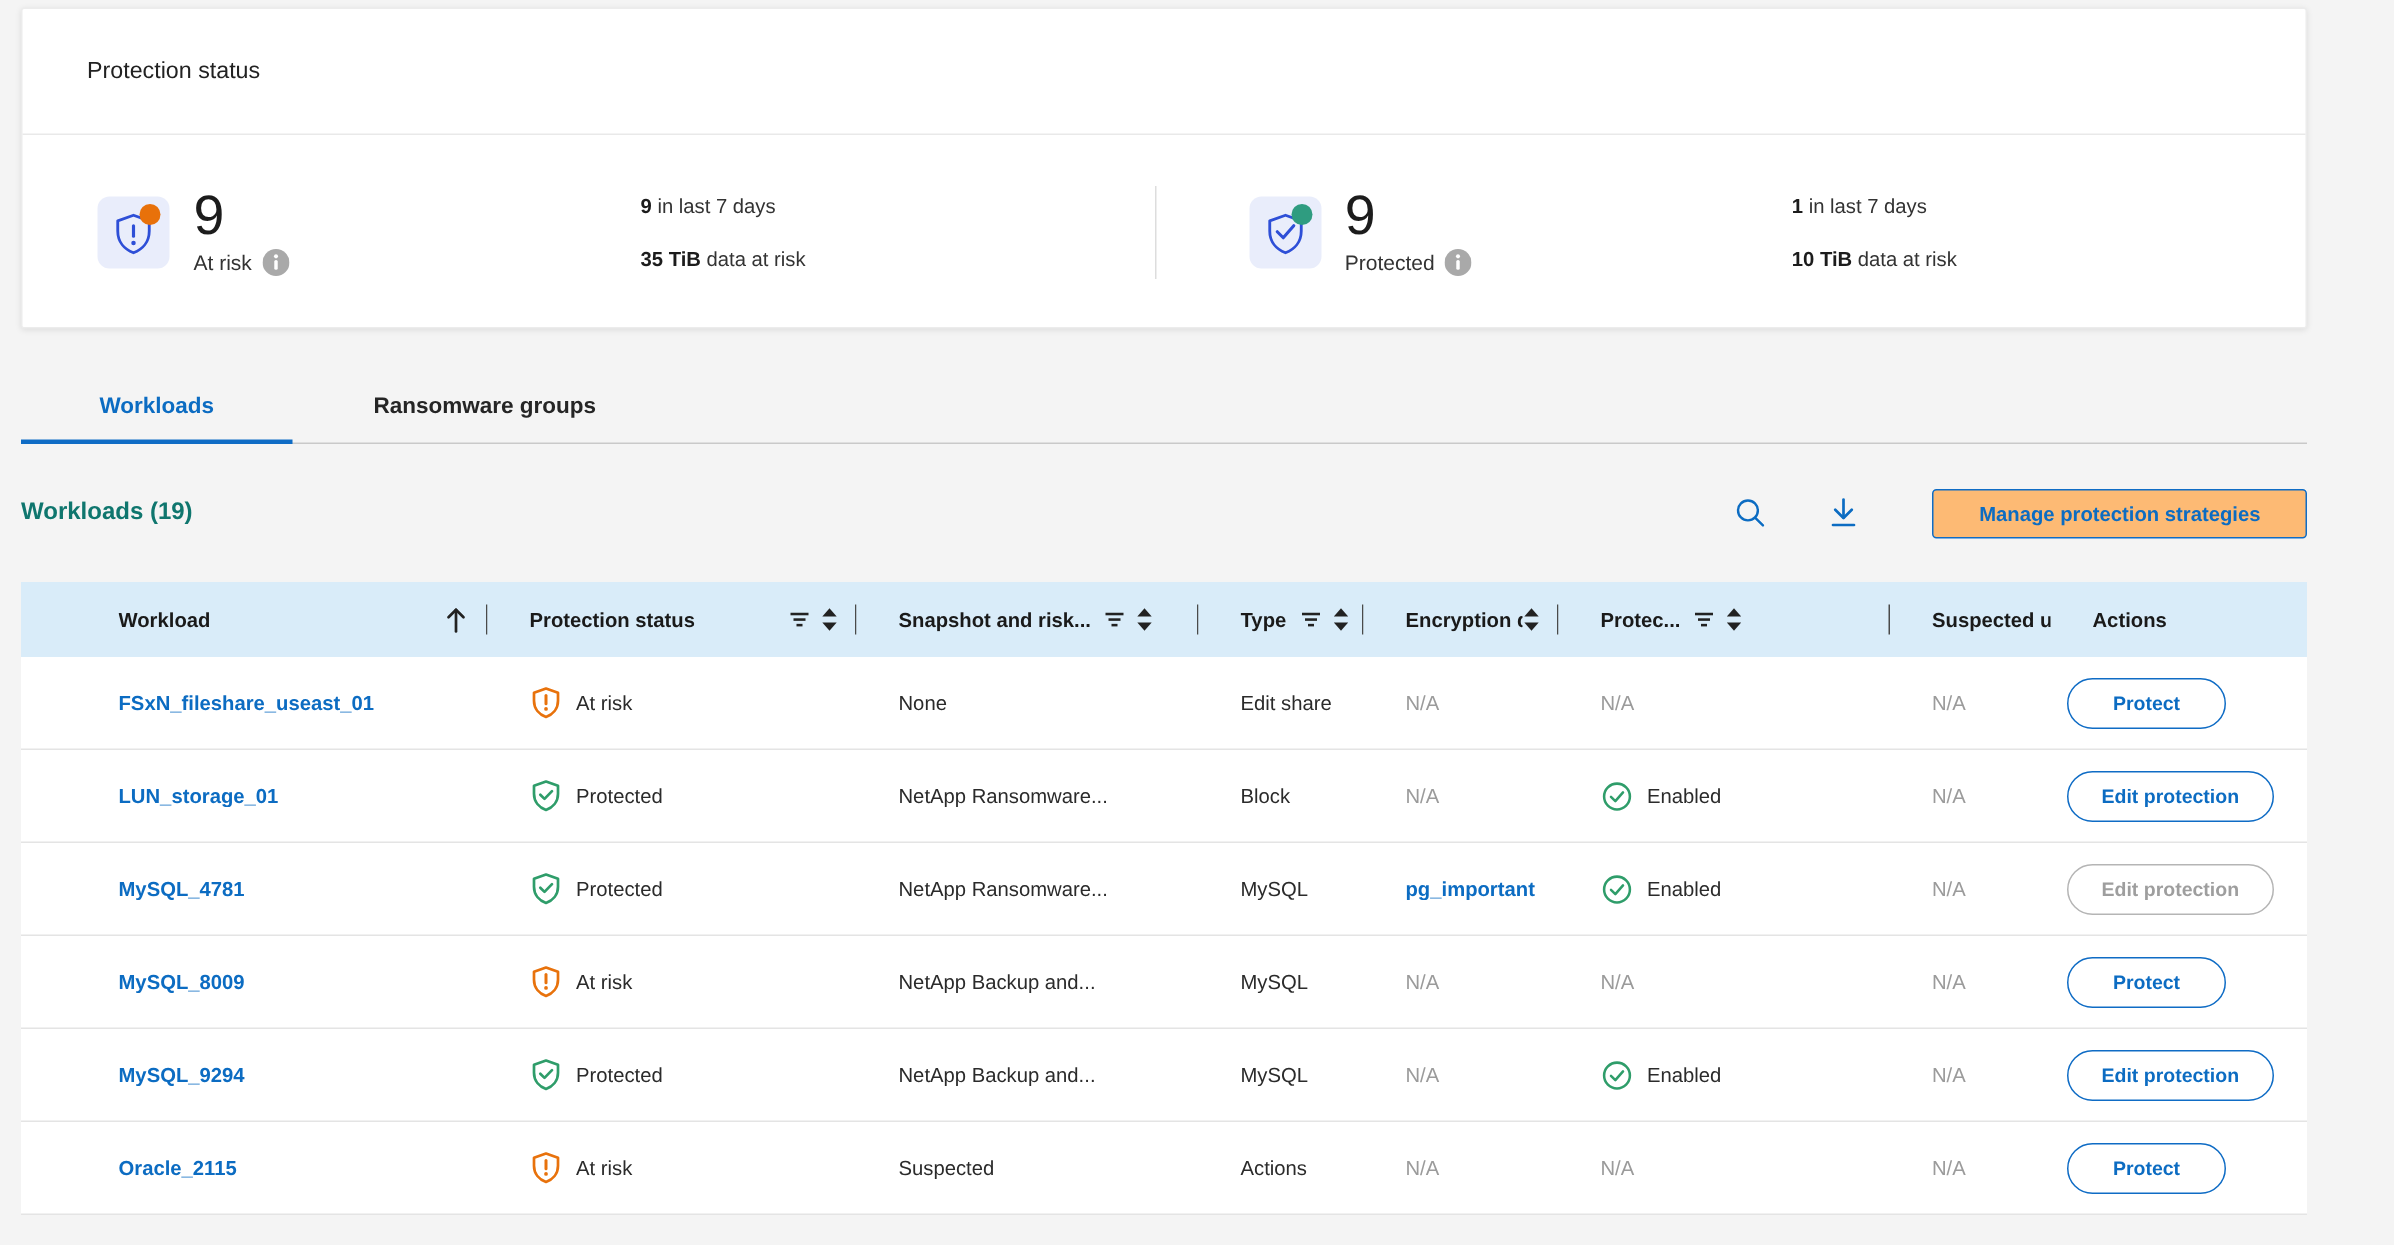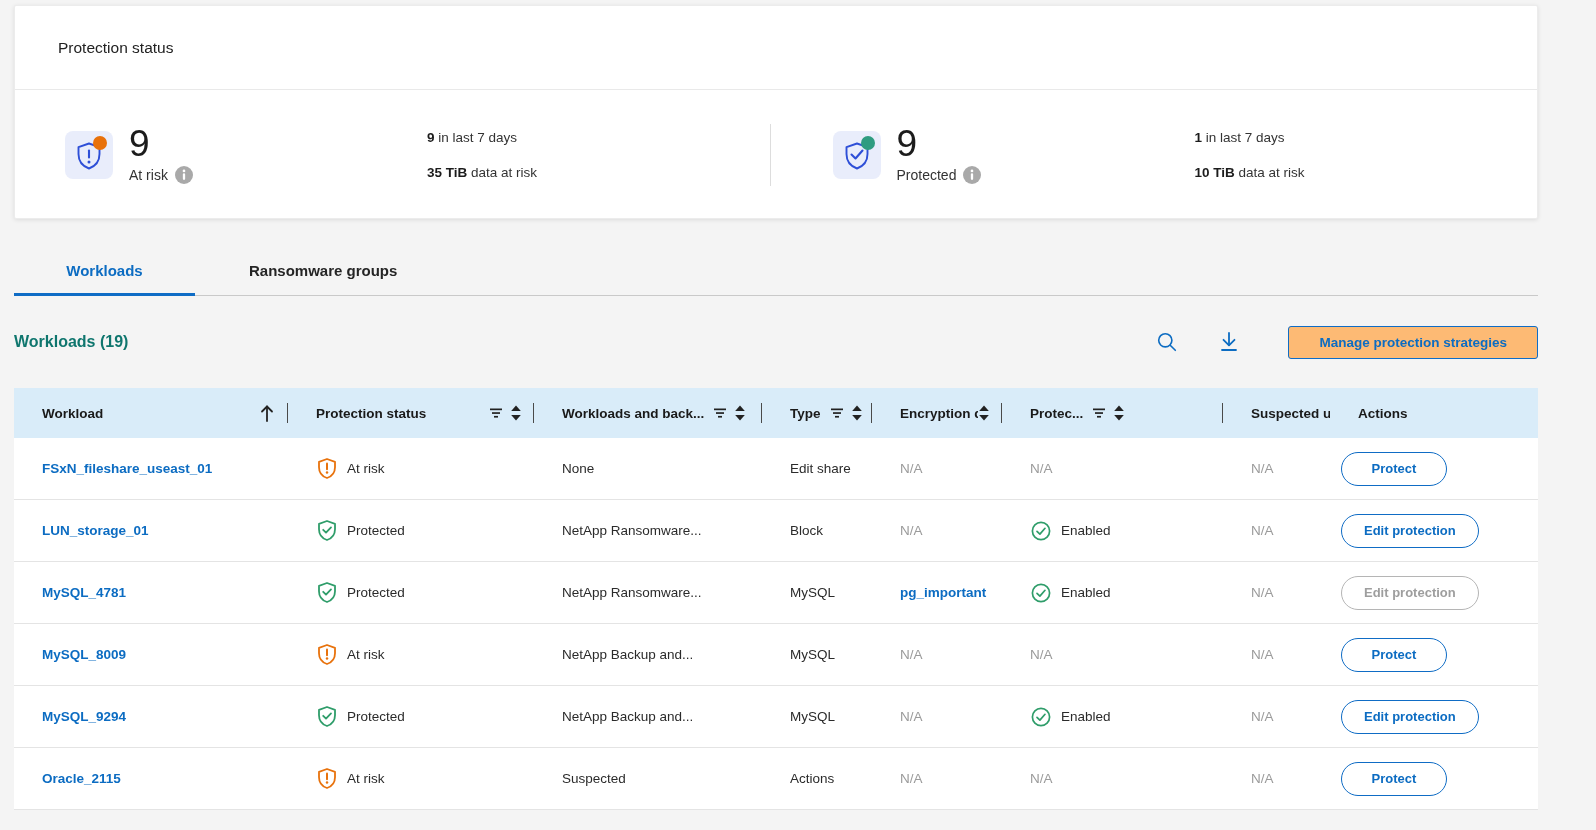--- a/index.html
+++ b/index.html
@@ -71,20 +71,21 @@
     height:33px; padding:0 30px; background:#fdba74; border:1px solid #0f6cc5; border-radius:3px;
     color:#0c6cc2; font-family:inherit; font-size:13.5px; font-weight:700; cursor:pointer;
   }
 
   
   .table { position:absolute; left:14px; top:388px; width:1524px; background:#fff; }
   .tr {
     display:grid;
     grid-template-columns:274px 246px 228px 110px 130px 221px 107px 1fr;
     align-items:center;
+    padding-left:37px;
   }
   .thead { height:50px; background:#d9ecf9; font-weight:600; color:#1a1a1a; }
   .th { position:relative; display:flex; align-items:center; height:100%; padding-left:28px; overflow:hidden; white-space:nowrap; cursor:pointer; }
   .th .lbl { overflow:hidden; white-space:nowrap; }
   .th.has-div::after {
     content:""; position:absolute; right:0; top:15px; height:20px; width:1px; background:#4a4a4a;
   }
   .hicons { display:flex; align-items:center; gap:7px; margin-left:9px; }
   .hicons.push { margin-left:auto; padding-right:12px; }
   .th.c1 { padding-right:14px; }
@@ -256,21 +257,21 @@
         <span class="hicons push">
           <svg width="14" height="14" viewBox="0 0 14 14">
               <use href="#filter-glyph"></use>
             </svg>
           <svg width="12" height="16" viewBox="0 0 12 16">
               <use href="#sort-glyph"></use>
             </svg>
         </span>
       </div>
       <div class="th has-div">
-        <span class="lbl">Workloads and back...</span>
+        <span class="lbl">Snapshot and risk...</span>
         <span class="hicons">
           <svg width="14" height="14" viewBox="0 0 14 14">
               <use href="#filter-glyph"></use>
             </svg>
           <svg width="12" height="16" viewBox="0 0 12 16">
               <use href="#sort-glyph"></use>
             </svg>
         </span>
       </div>
       <div class="th has-div">

